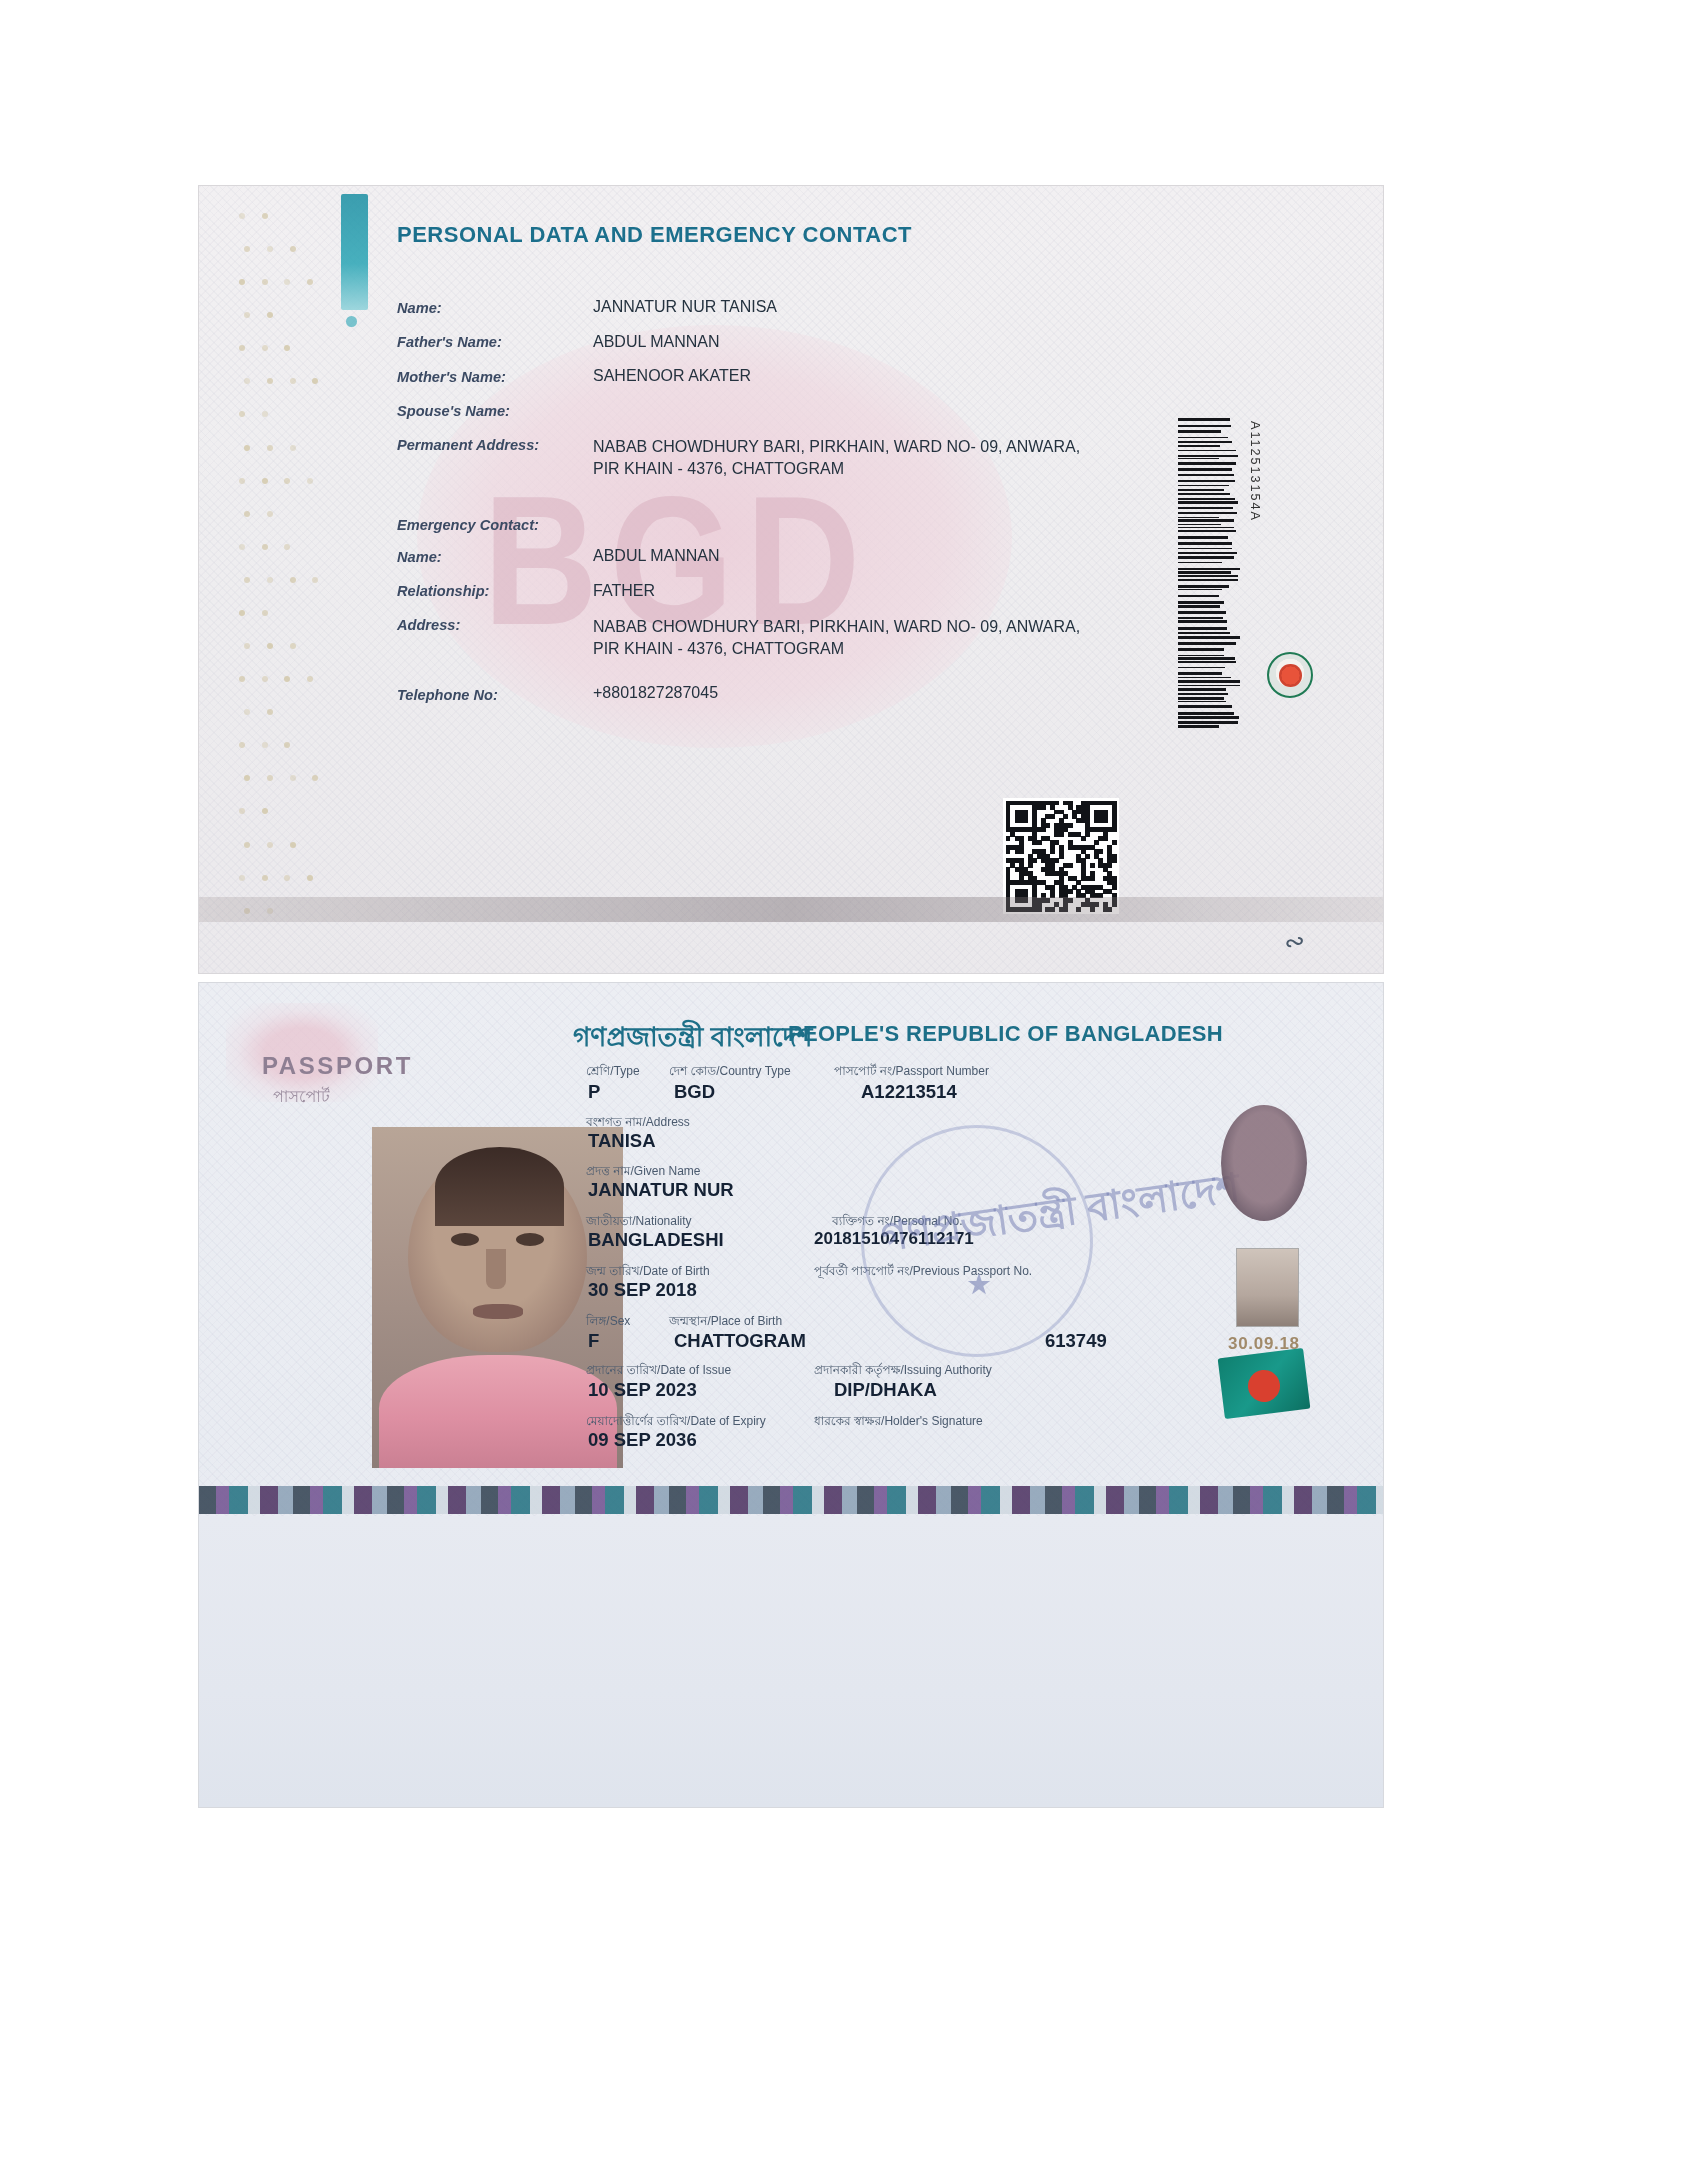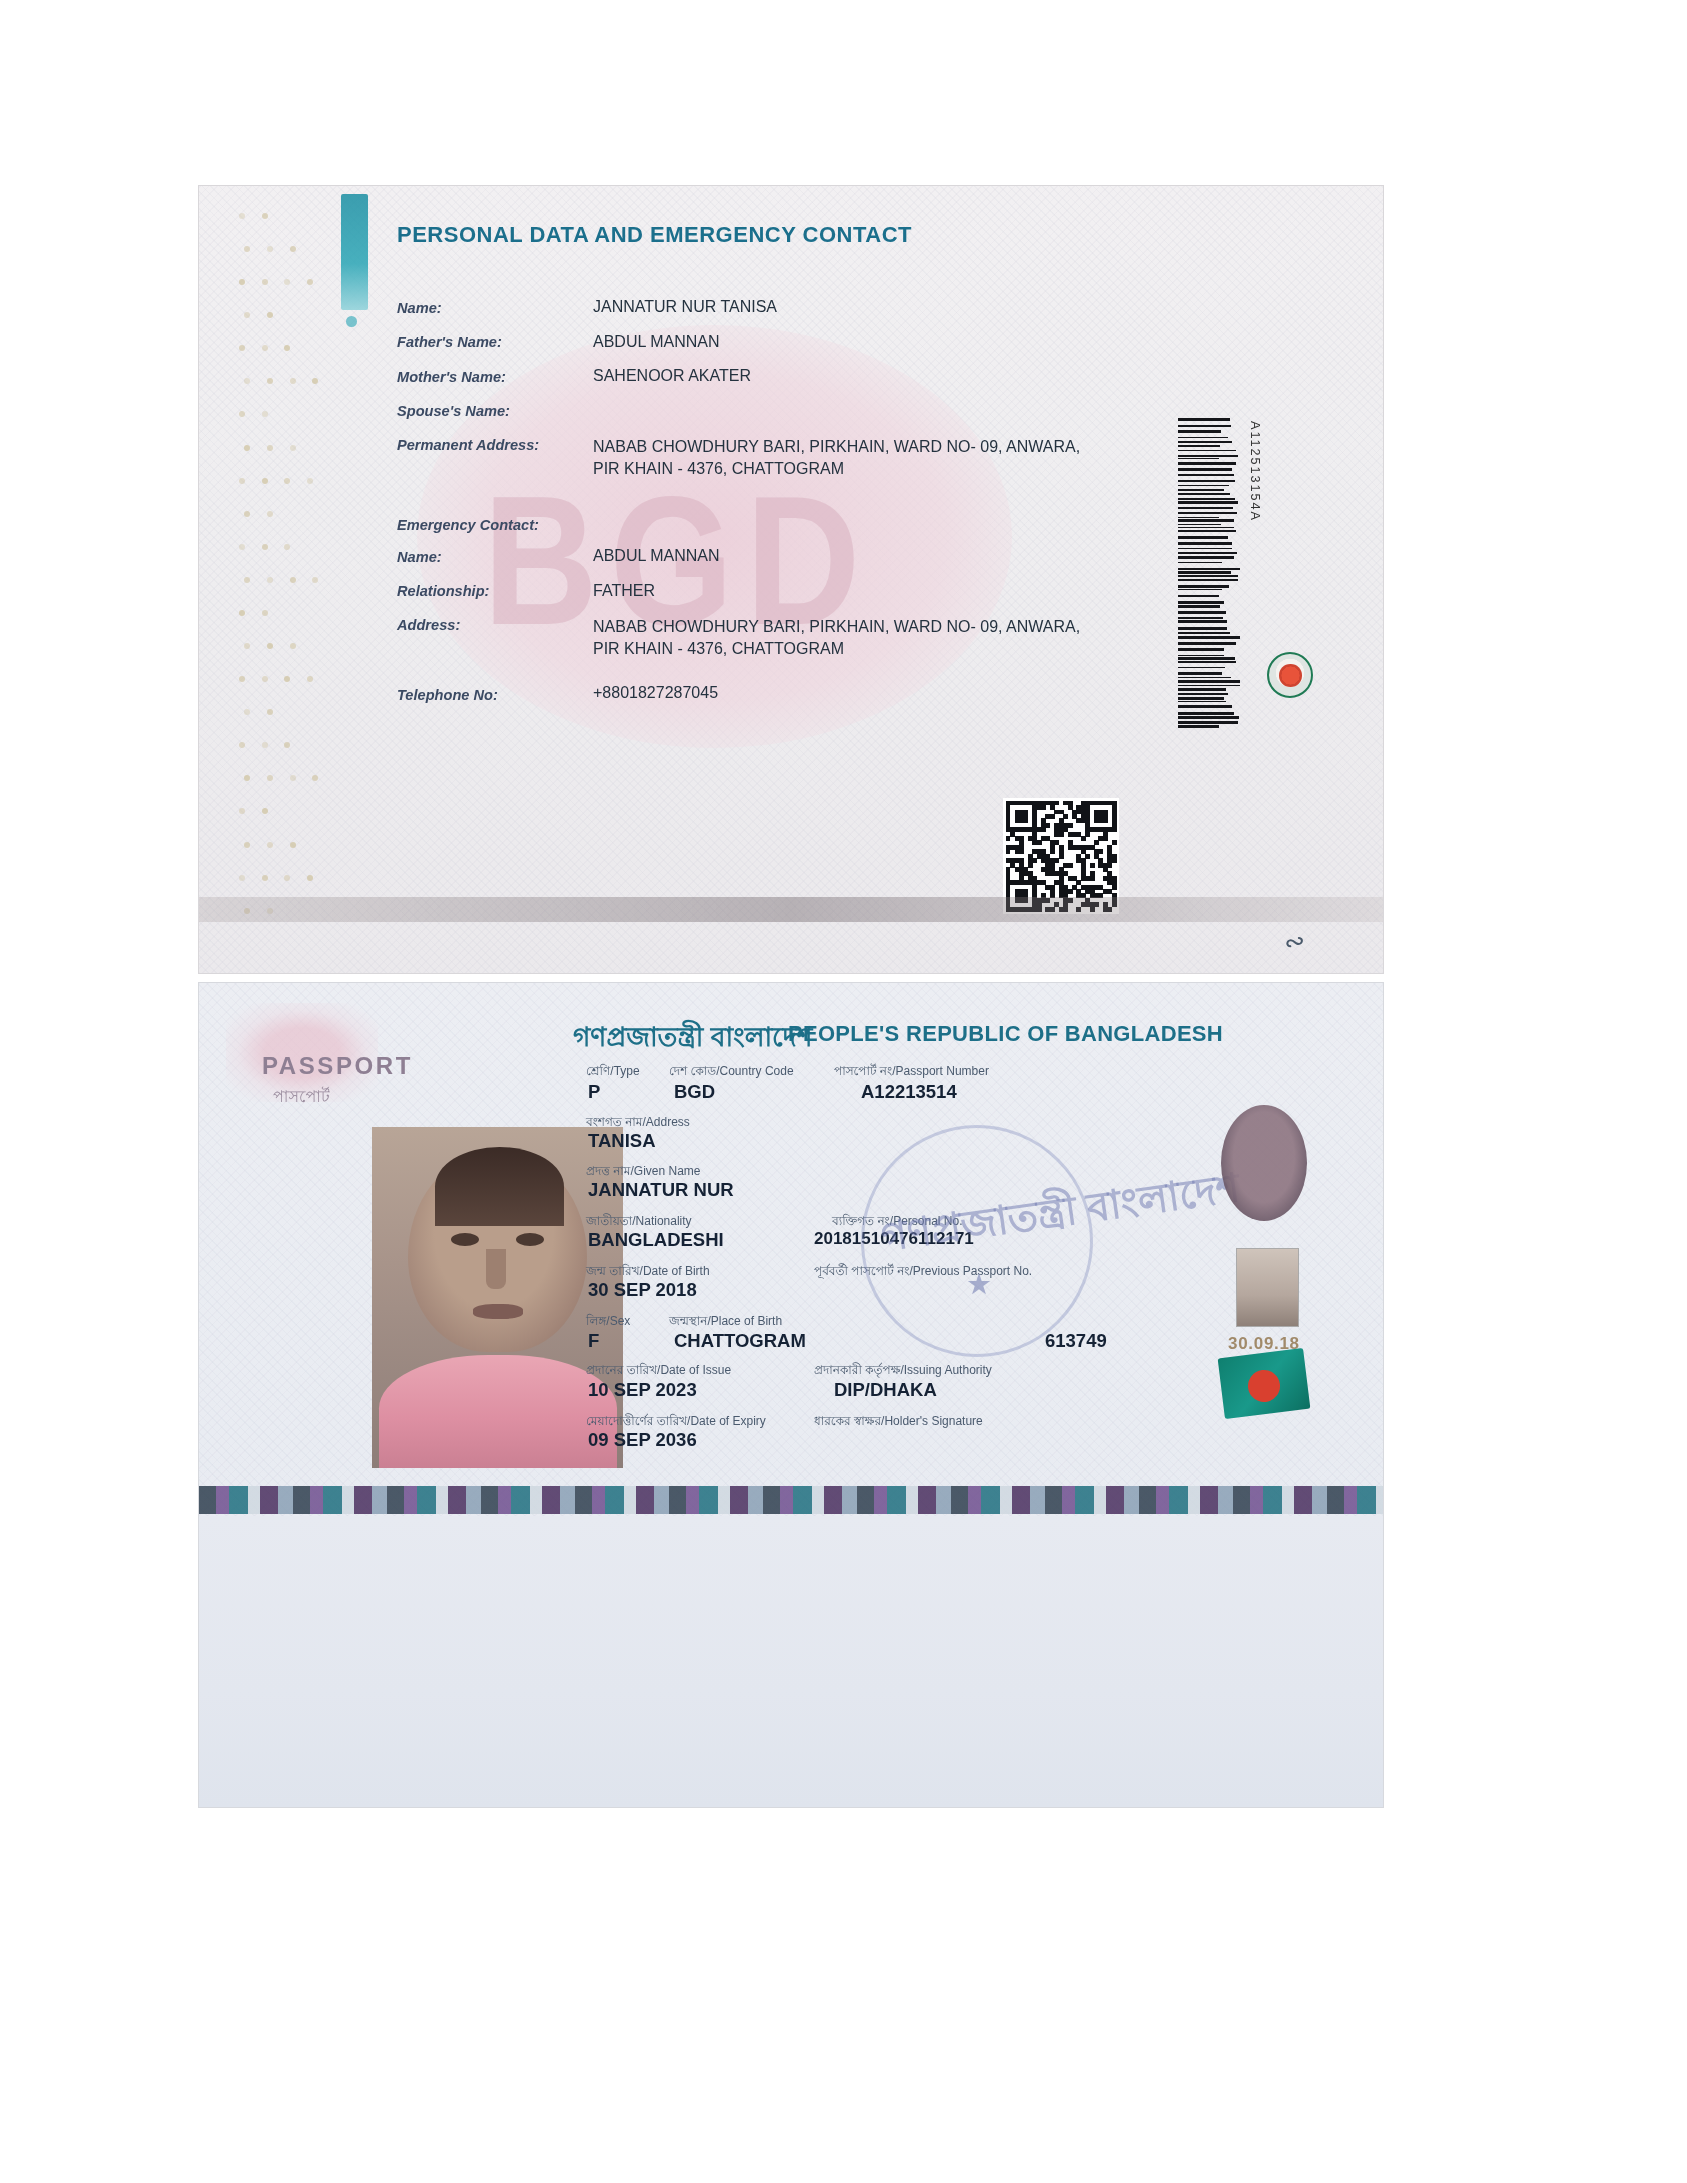--- a/index.html
+++ b/index.html
@@ -992,21 +992,21 @@
       <div class="ph" style="left:79px; top:106px; width:28px; height:13.2px; border-radius:50%; background:#4b3931;"></div>
       <div class="ph" style="left:144px; top:106px; width:28px; height:13.2px; border-radius:50%; background:#4b3931;"></div>
       <div class="ph" style="left:114px; top:122px; width:20px; height:40px; border-radius:0 0 8px 8px; background:#9d8070;"></div>
       <div class="ph" style="left:101px; top:177px; width:50px; height:14.6px; border-radius:40%; background:#7d5c55;"></div>
       <div class="ph" style="left:6.6px; top:228px; width:238px; height:116px; background:linear-gradient(180deg,#e9a6b4 0%, #dd8fa2 55%, #c97f92 100%); border-radius:46% 46% 0 0;"></div>
     </div>
 
     <div class="bfield-label" style="left:387px; top:79px;"><span>শ্রেণি/</span><span>Type</span></div>
     <div class="bfield-value" style="left:389px; top:98px;">P</div>
 
-    <div class="bfield-label" style="left:470px; top:79px;"><span>দেশ কোড/</span><span>Country Code</span></div>
+    <div class="bfield-label" style="left:470px; top:79px;"><span>দেশ কোড/</span><span>Country Type</span></div>
     <div class="bfield-value" style="left:475px; top:98px;">BGD</div>
 
     <div class="bfield-label" style="left:635px; top:79px;"><span>পাসপোর্ট নং/</span><span>Passport Number</span></div>
     <div class="bfield-value" style="left:662px; top:98px;">A12213514</div>
 
     <div class="bfield-label" style="left:387px; top:130px;"><span>বংশগত নাম/</span><span>Address</span></div>
     <div class="bfield-value" style="left:389px; top:147px;">TANISA</div>
 
     <div class="bfield-label" style="left:387px; top:179px;"><span>প্রদত্ত নাম/</span><span>Given Name</span></div>
     <div class="bfield-value" style="left:389px; top:196px;">JANNATUR NUR</div>

